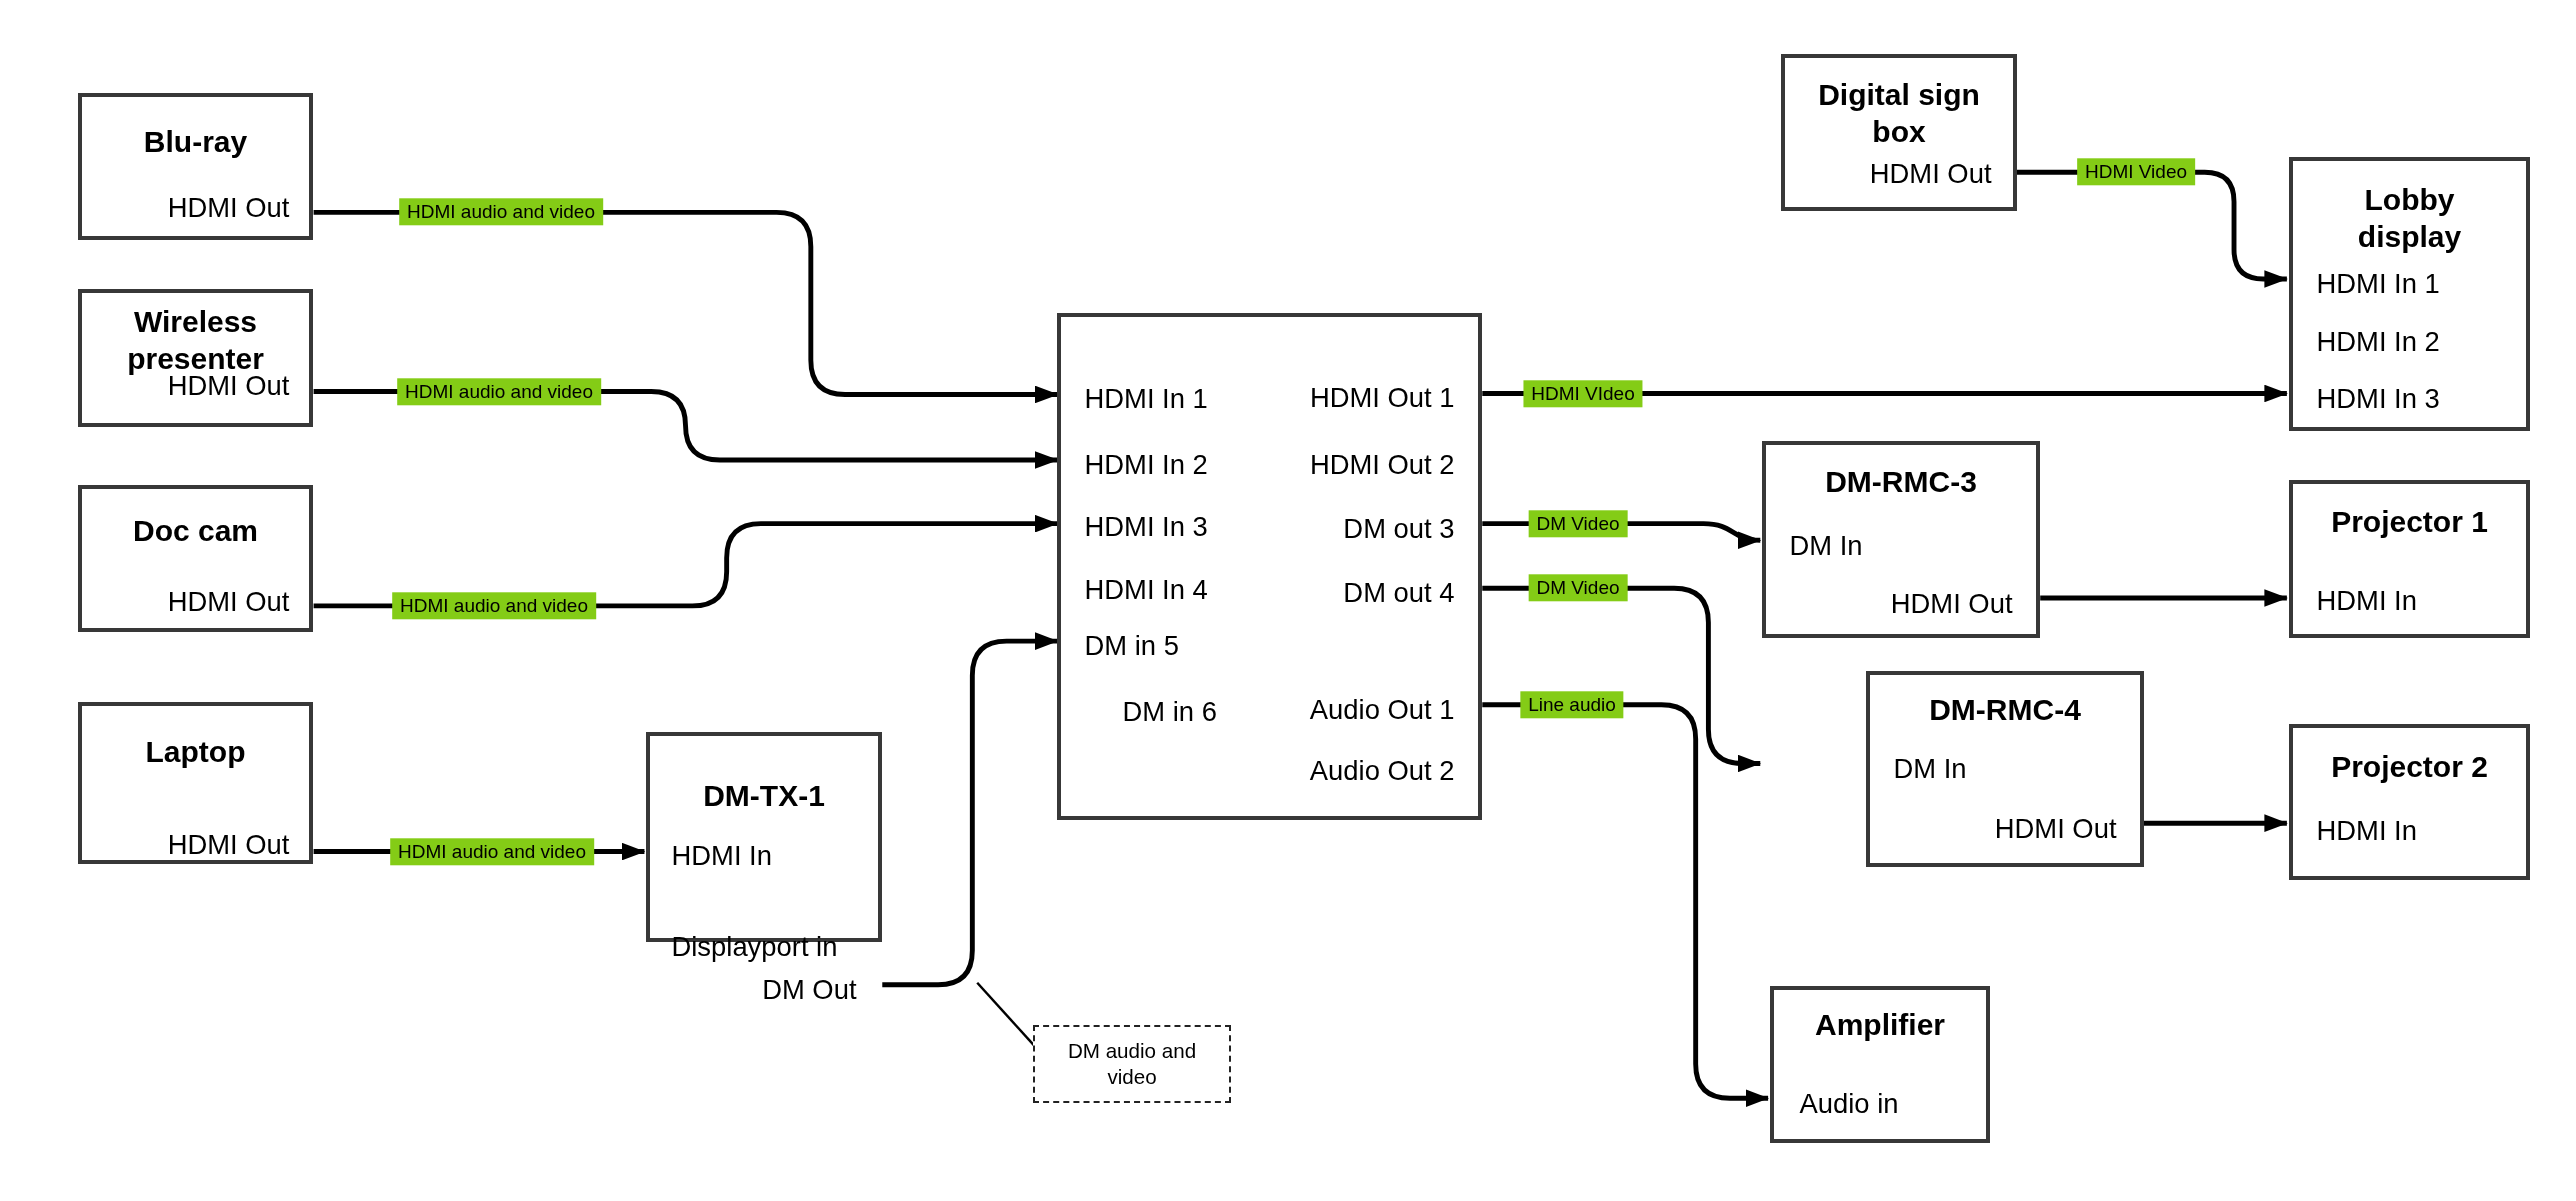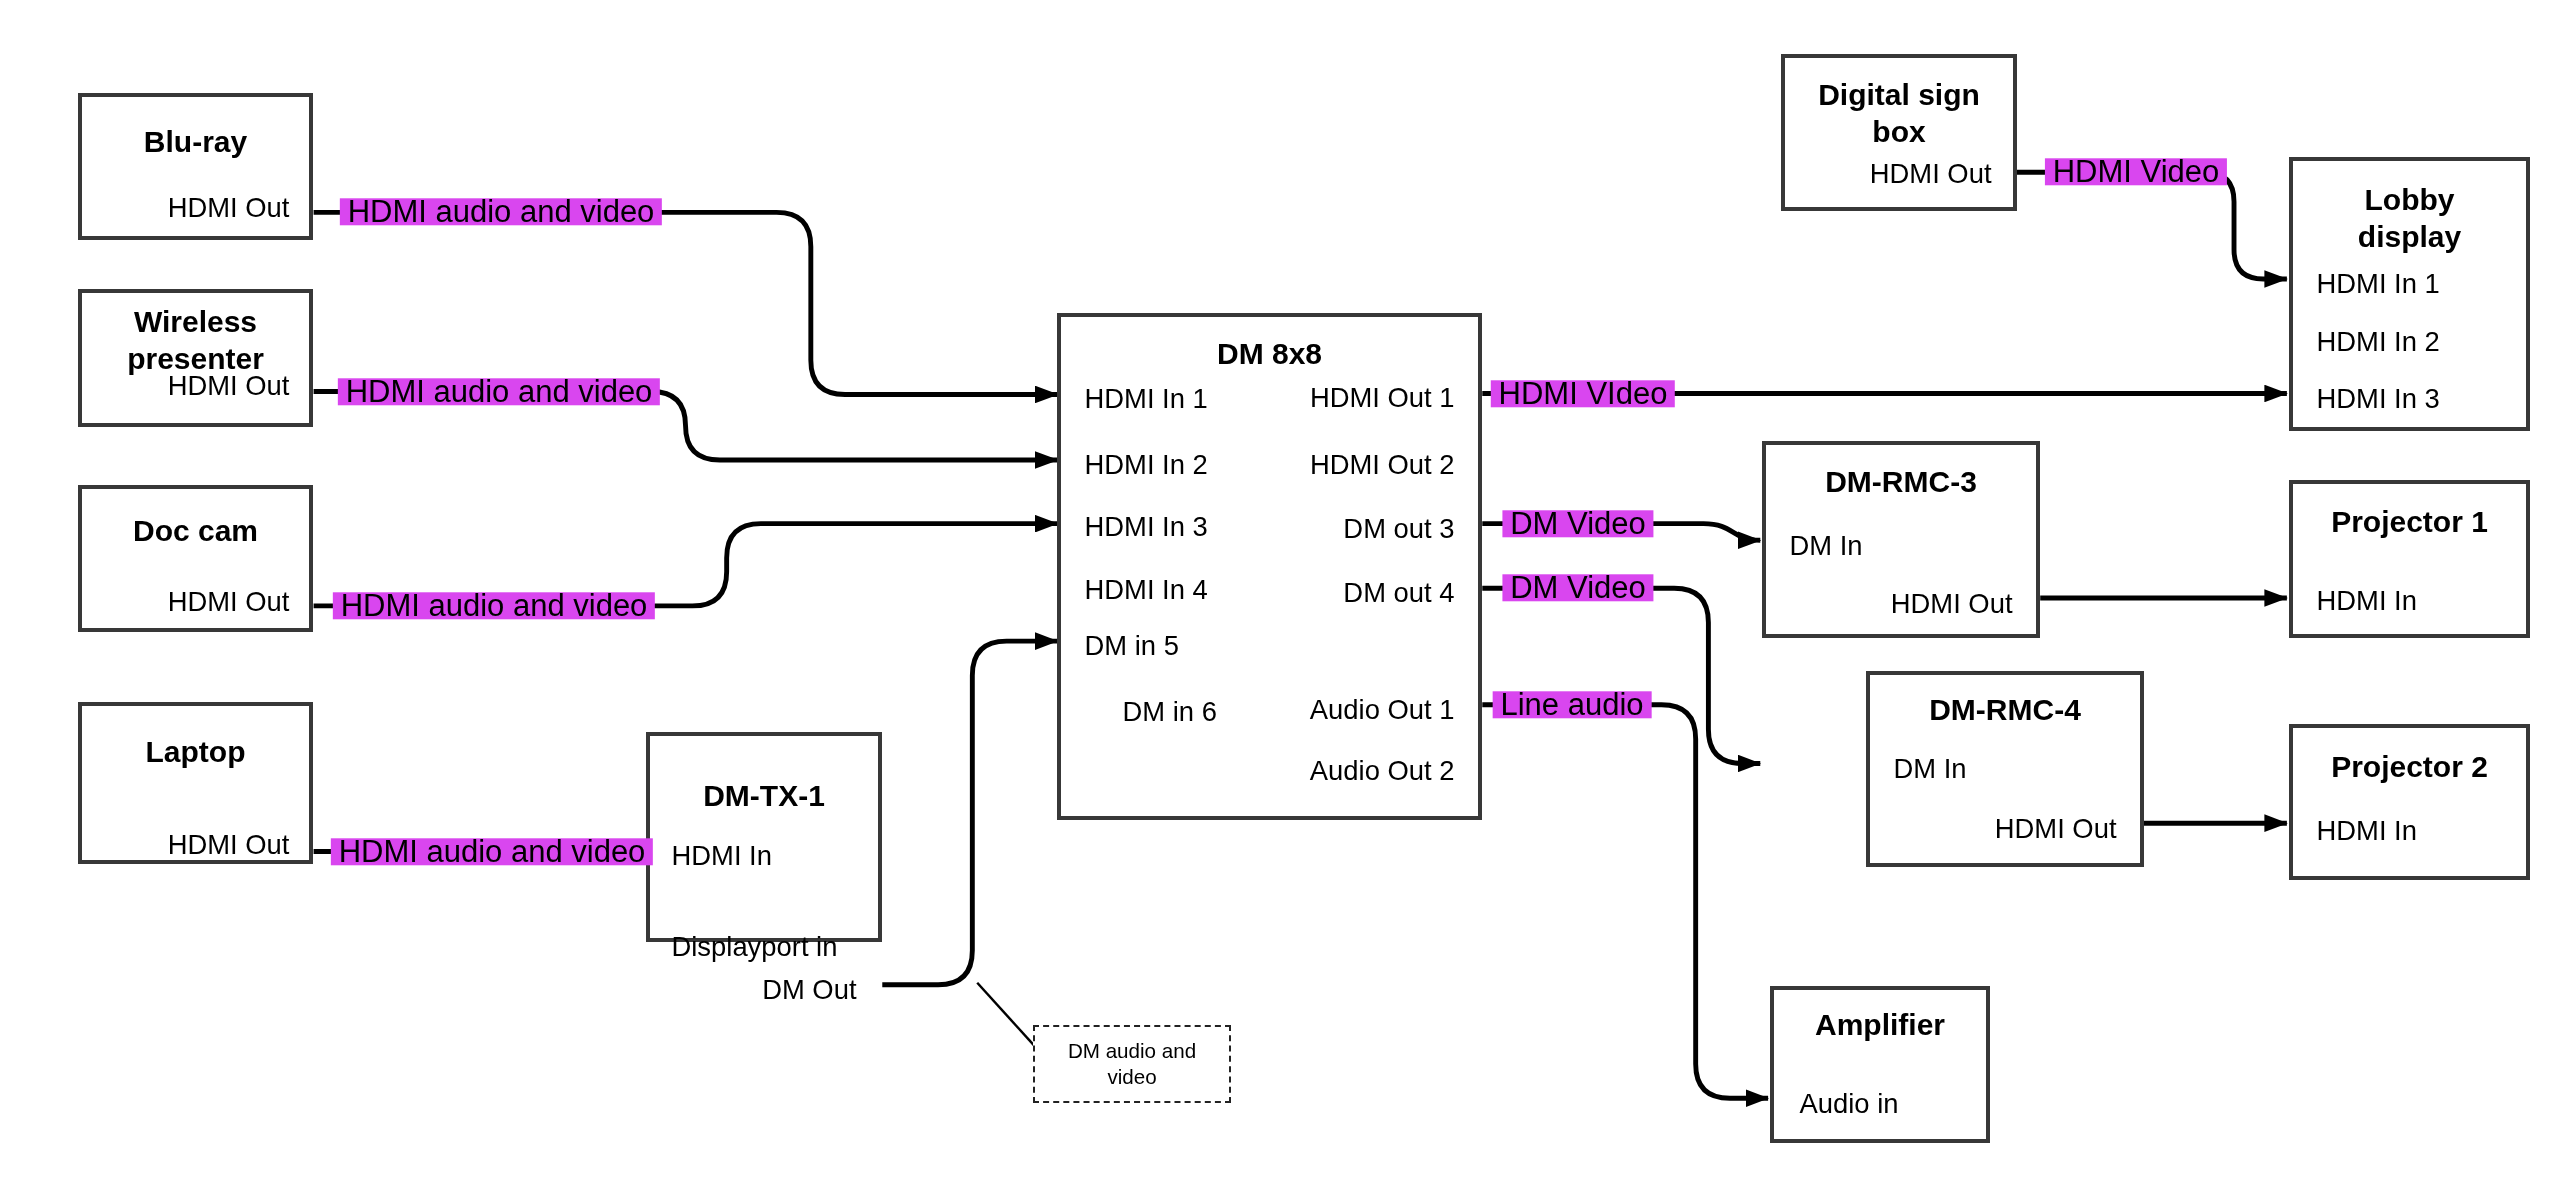--- a/index.html
+++ b/index.html
@@ -48,23 +48,23 @@
     transform: translateY(-50%);
     font-size: 27.4px;
     line-height: 29px;
     white-space: nowrap;
   }
   .port.left  { text-align: right; }
   .port.right { text-align: right; }
   .wire-label {
     position: absolute;
     transform: translate(-50%, -50%);
-    background: #d946ef;
+    background: #84cc16;
     padding: 0 7.8px;
-    font-size: 31px;
+    font-size: 19px;
     line-height: 27.4px;
     white-space: nowrap;
   }
   .note-box {
     position: absolute;
     left: 1033px; top: 1025px;
     width: 198px; height: 78px;
     border: 2px dashed #222222;
     box-sizing: border-box;
     background: #ffffff;
@@ -125,21 +125,20 @@
   </div>
 
   <div class="node" style="left:646px; top:732px; width:236px; height:210px;">
     <div class="title" style="top:59px;">DM-TX-1</div>
     <span class="port left" style="left:21.5px; top:119px;">HDMI In</span>
     <span class="port left" style="left:21.5px; top:210px;">Displayport in</span>
     <span class="port right" style="right:21.5px; top:253px;">DM Out</span>
   </div>
 
   <div class="node" style="left:1057px; top:313px; width:425px; height:507px;">
-    <div class="title" style="top:36px;">DM 8x8</div>
     <span class="port left" style="left:23.5px; top:81px;">HDMI In 1</span>
     <span class="port left" style="left:23.5px; top:147px;">HDMI In 2</span>
     <span class="port left" style="left:23.5px; top:209px;">HDMI In 3</span>
     <span class="port left" style="left:23.5px; top:272px;">HDMI In 4</span>
     <span class="port left" style="left:23.5px; top:328px;">DM in 5</span>
     <span class="port left" style="left:23.5px; top:394px;margin-left:38px;">DM in 6</span>
     <span class="port right" style="right:23.5px; top:80px;">HDMI Out 1</span>
     <span class="port right" style="right:23.5px; top:147px;">HDMI Out 2</span>
     <span class="port right" style="right:23.5px; top:211px;">DM out 3</span>
     <span class="port right" style="right:23.5px; top:275px;">DM out 4</span>

